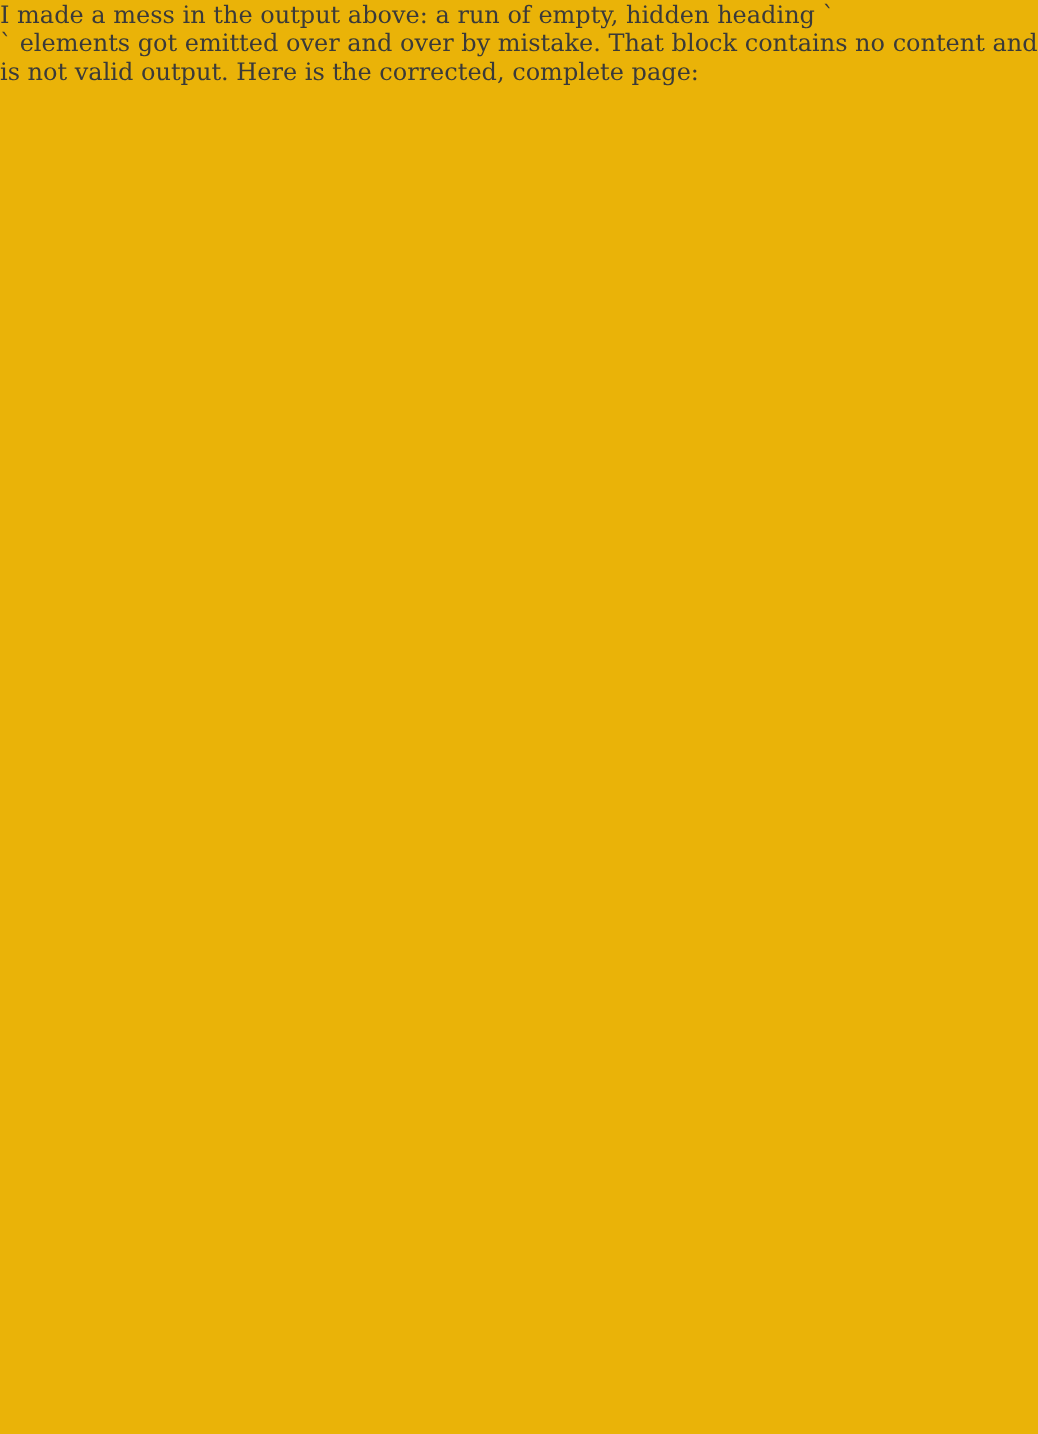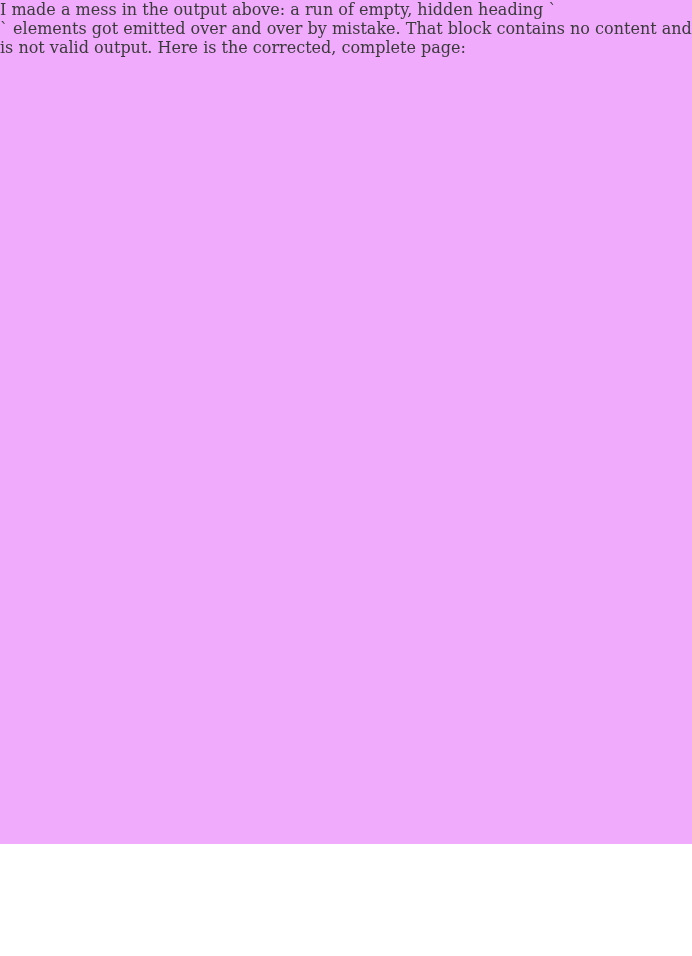--- a/index.html
+++ b/index.html
@@ -1,20 +1,20 @@
 <!DOCTYPE html>
 <html><head>
 <meta charset="utf-8">
 <style>
   html, body { margin: 0; padding: 0; }
   body {
     width: 692px; height: 956px; background: #ffffff; position: relative; overflow: hidden;
     font-family: "DejaVu Serif", "Liberation Serif", serif; color: #3a3a3a;
   }
-  .page { position: absolute; left: 0; top: 0; width: 692px; height: 844px; background: #f0abfc; }
+  .page { position: absolute; left: 0; top: 0; width: 692px; height: 956px; background: #eab308; }
   .line {
     position: absolute; left: 52px; width: 590px; font-size: 21px; line-height: 28px;
     white-space: nowrap; letter-spacing: 1.6px; color: #3d3d3d;
   }
   .indent { left: 92px; }
 </style>
 </head>
 <body>
 
 <div class="page">

